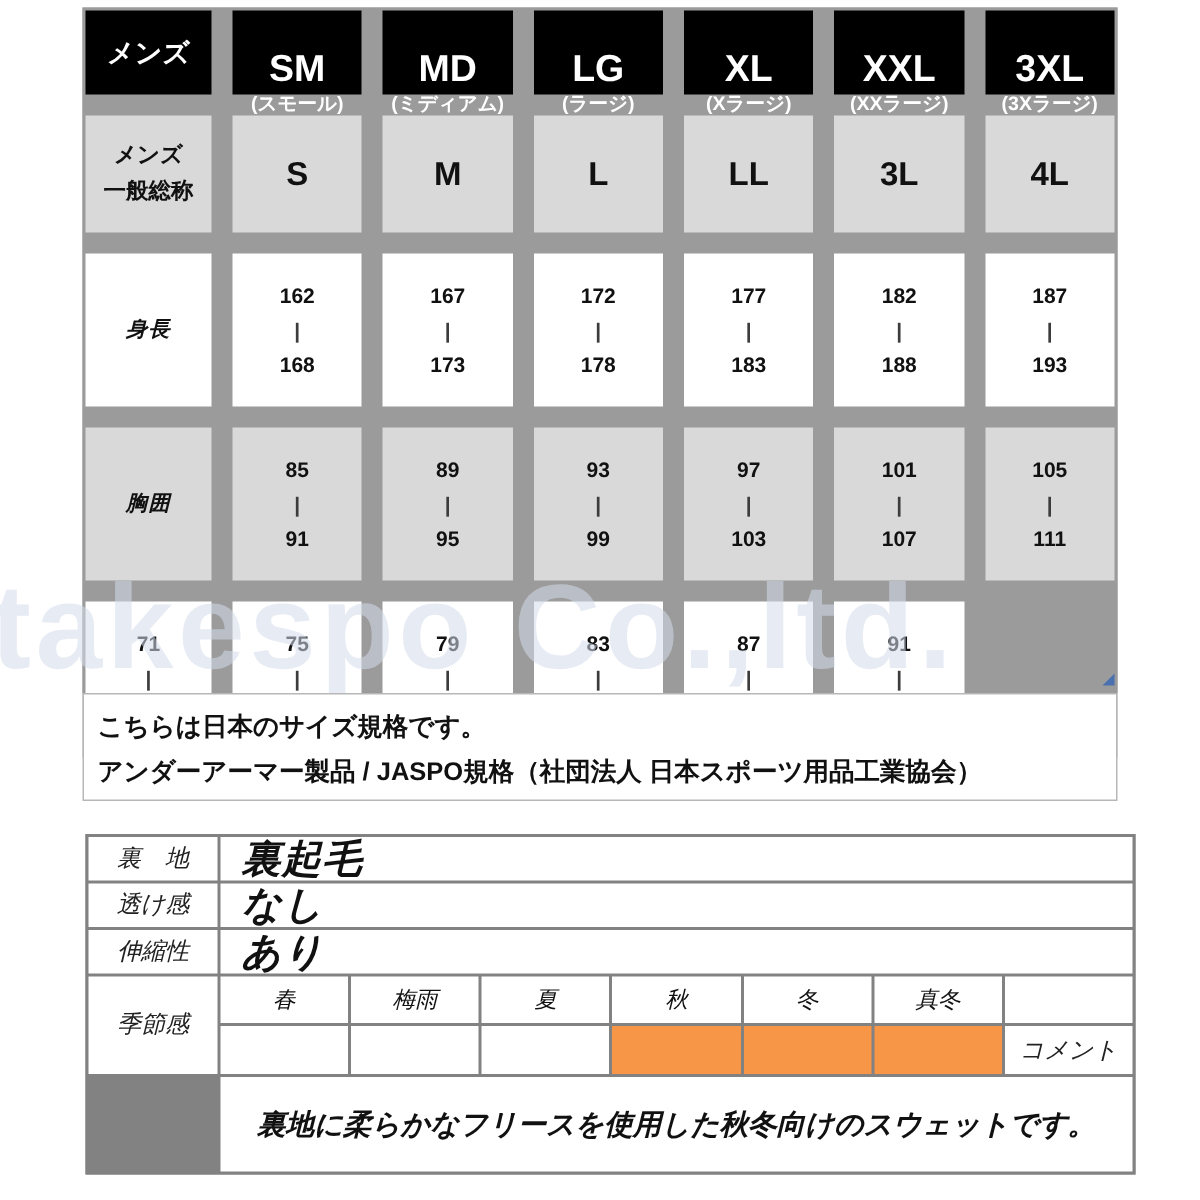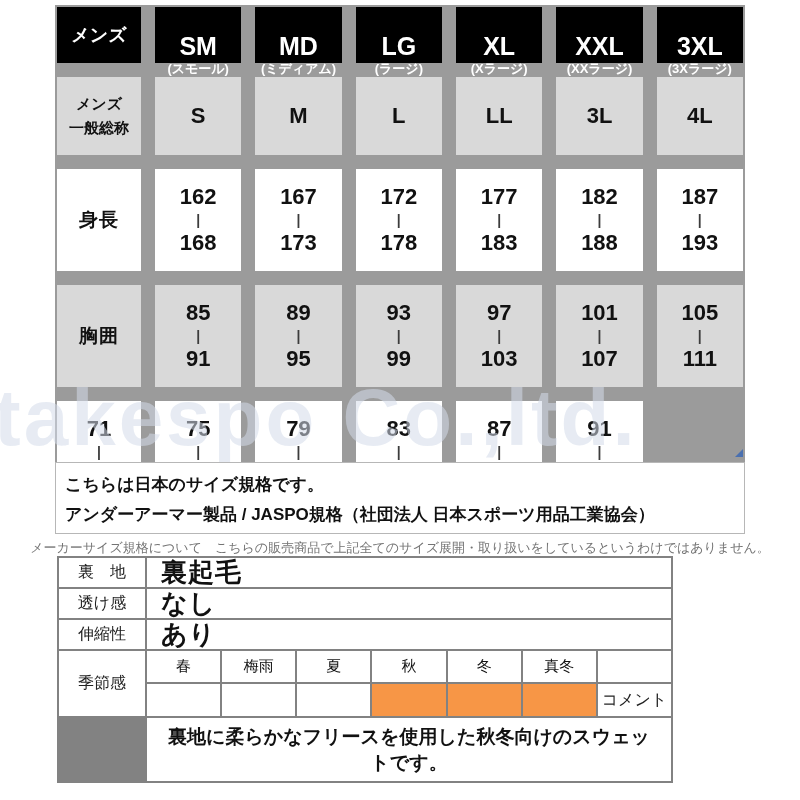--- a/index.html
+++ b/index.html
@@ -14,41 +14,41 @@
       border:2px solid var(--table1_border,#9b9b9b);}
   .t1 .c{background:#fff;display:flex;flex-direction:column;align-items:center;justify-content:center;text-align:center;}
   .t1 .head{background:var(--header_bg,#000);color:var(--header_text,#fff);}
   .t1 .corner{background:var(--header_bg,#000);color:var(--header_text,#fff);
               font-size:18px;font-weight:bold;}
   .t1 .code{font-size:25px;font-weight:bold;line-height:28px;margin-top:40px;}
   .t1 .jp{font-size:13px;font-weight:bold;line-height:18px;}
   .t1 .stripe{background:var(--stripe,#d9d9d9);}
   .t1 .alias-label{font-size:15px;font-weight:bold;line-height:24px;}
   .t1 .alias-val{font-size:22px;font-weight:bold;}
-  .t1 .mlabel{font-size:19px;font-weight:bold;letter-spacing:1px;}
-  .t1 .n{font-size:22px;font-weight:bold;line-height:30px;}
+  .t1 .mlabel{font-size:14px;font-weight:bold;letter-spacing:1px;font-style:italic;}
+  .t1 .n{font-size:14px;font-weight:bold;line-height:30px;}
   .t1 .sep{font-size:14px;line-height:16px;color:#3c3c3c;font-weight:bold;}
 
   
   .corner-flag{position:absolute;left:735px;top:449px;width:0;height:0;
                border-left:8px solid transparent;border-bottom:8px solid #4a70b0;}
 
   
   .notebox{position:absolute;left:55px;top:462px;width:690px;height:72px;box-sizing:border-box;
            border:1px solid var(--note_border,#b7b7b7);background:#fff;
            padding:7px 9px;font-size:17px;font-weight:bold;line-height:30px;}
   .disclaimer{position:absolute;left:30px;top:539px;width:740px;text-align:center;
               font-size:13px;color:var(--disclaimer,#737373);}
 
   
-  .t2{position:absolute;left:57px;top:556px;width:616px;box-sizing:border-box;
+  .t2{position:absolute;left:57px;top:556px;width:700px;box-sizing:border-box;
       display:grid;grid-template-columns:86px repeat(7,1fr);
       grid-template-rows:29px 29px 29px 31px 32px 63px;
       gap:2px;background:var(--table2_border,#828282);
-      border:2px solid var(--table2_border,#828282);}
+      border:2px solid var(--table2_border,#828282);font-style:italic;}
   .t2 .c{background:#fff;display:flex;align-items:center;justify-content:center;text-align:center;}
   .t2 .lbl{font-size:16px;color:#222;}
   .t2 .span7{grid-column:2/9;justify-content:flex-start;padding-left:14px;text-align:center;}
   .t2 .bigval{font-size:26px;font-weight:bold;letter-spacing:1px;}
   .t2 .season-label{grid-row:4/6;grid-column:1;}
   .t2 .sname{font-size:15px;}
   .t2 .sval{background:#fff;}
   .t2 .sval.active{background:var(--season_active,#f79646);}
   .t2 .comment{grid-column:2/9;font-size:19px;font-weight:bold;justify-content:center;padding:0 16px;}
 
@@ -199,21 +199,20 @@
     </div>
   </div>
 
   <div class="corner-flag"></div>
 
   <div class="notebox">
     <div>こちらは日本のサイズ規格です。</div>
     <div>アンダーアーマー製品 / JASPO規格（社団法人 日本スポーツ用品工業協会）</div>
   </div>
 
-  <div class="disclaimer">メーカーサイズ規格について　こちらの販売商品で上記全てのサイズ展開・取り扱いをしているというわけではありません。</div>
 
   <div class="t2">
     <div class="c lbl">裏　地</div>
     <div class="c span7 bigval">裏起毛</div>
 
     <div class="c lbl">透け感</div>
     <div class="c span7 bigval">なし</div>
 
     <div class="c lbl">伸縮性</div>
     <div class="c span7 bigval">あり</div>

